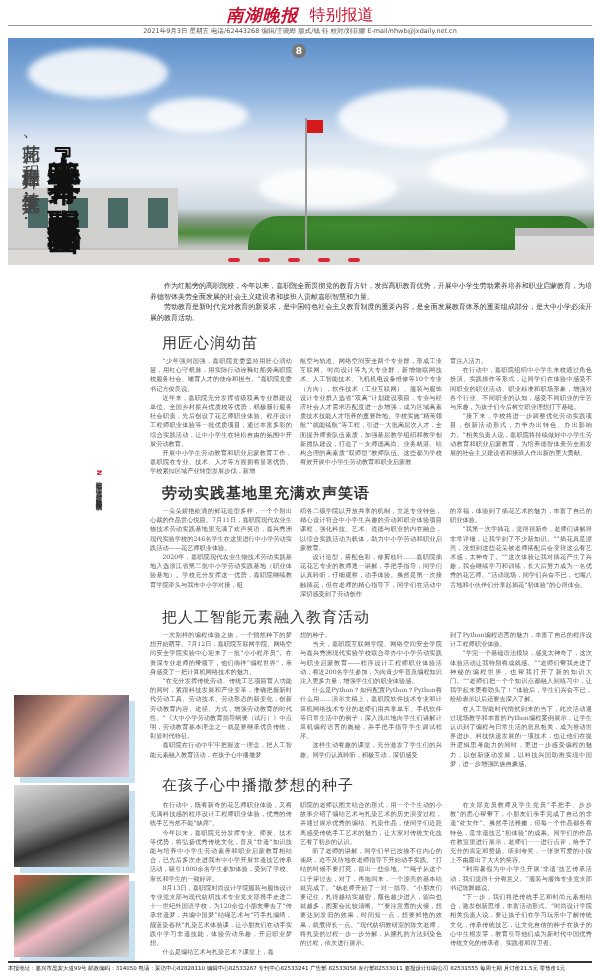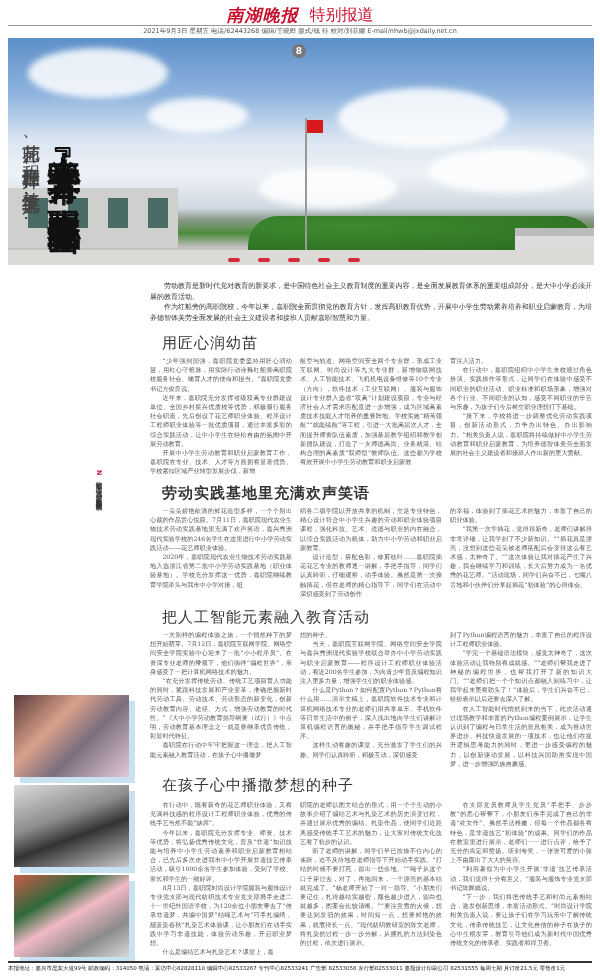--- a/index.html
+++ b/index.html
@@ -95,22 +95,22 @@
   <span class="nmark">N</span><span>晚报记者 王国伟 通讯员 付梦婕 照片由嘉兴职业技术学院提供</span>
 </div>
 
 <div class="photos">
   <div class="ph ph1"></div>
   <div class="ph ph2"></div>
   <div class="ph ph3"></div>
 </div>
 
 <div class="lead">
+  <p>作为红船旁的高职院校，今年以来，嘉职院全面贯彻党的教育方针，发挥高职教育优势，开展中小学生劳动素养培养和职业启蒙教育，为培养德智体美劳全面发展的社会主义建设者和接班人贡献嘉职智慧和力量。</p>
   <p>劳动教育是新时代党对教育的新要求，是中国特色社会主义教育制度的重要内容，是全面发展教育体系的重要组成部分，是大中小学必须开展的教育活动。</p>
-  <p>作为红船旁的高职院校，今年以来，嘉职院全面贯彻党的教育方针，发挥高职教育优势，开展中小学生劳动素养培养和职业启蒙教育，为培养德智体美劳全面发展的社会主义建设者和接班人贡献嘉职智慧和力量。</p>
 </div>
 
 <h2 class="sech" style="top:334px;">用匠心润幼苗</h2>
 <div class="cols" style="top:356px;">
   <div class="col">
     <p>“少年强则国强，嘉职院党委坚持用匠心润幼苗，用红心守根脉，用实际行动诠释红船旁高职院校服务社会、哺育人才的使命和担当。”嘉职院党委书记方俊良说。</p>
     <p>近年来，嘉职院充分发挥省级双高专业群建设单位、全国乡村振兴优质校等优势，积极履行服务社会职责，先后创设了花艺师职业体验、程序设计工程师职业体验等一批优质项目，通过丰富多彩的综合实践活动，让中小学生在轻松自由的氛围中开展劳动教育。</p>
     <p>开展中小学生劳动教育和职业启蒙教育工作，嘉职院在专业、技术、人才等方面拥有显著优势。学校紧扣区域产业转型发展步伐，新增</p>
   </div>
   <div class="col">

